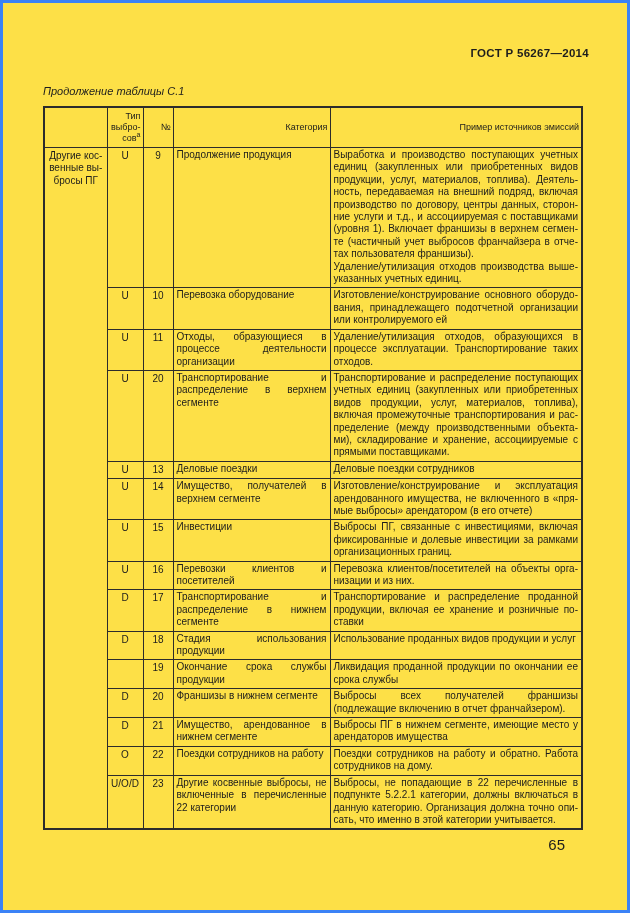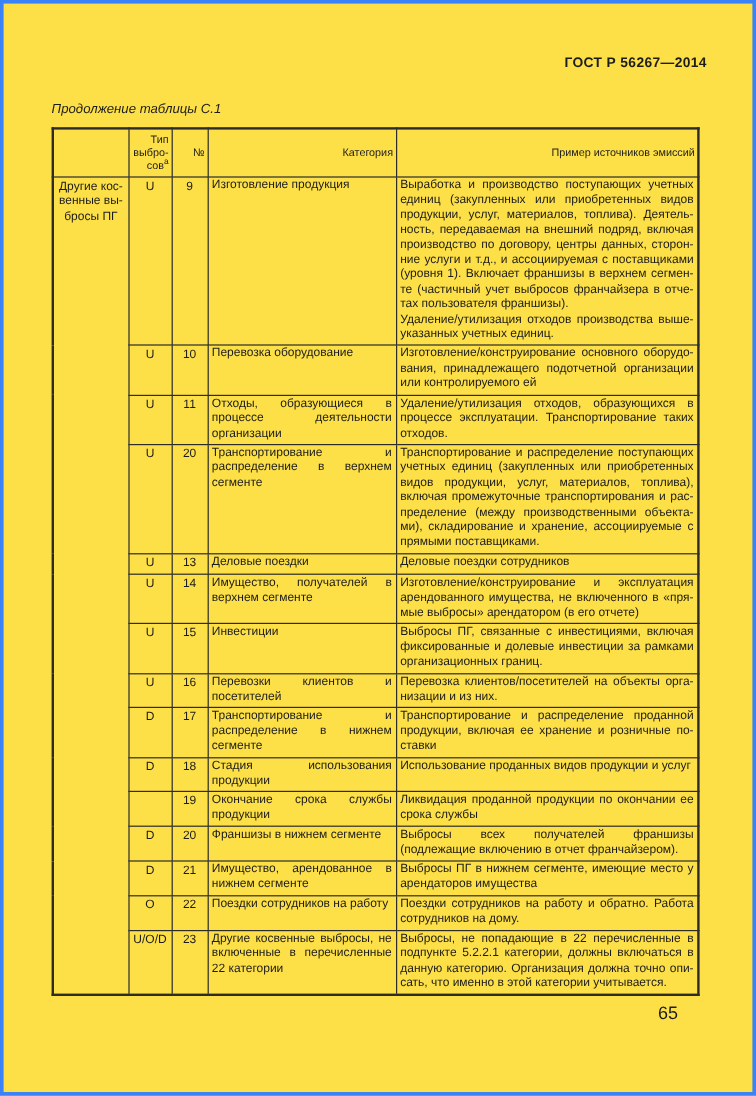--- a/index.html
+++ b/index.html
@@ -85,21 +85,21 @@
           <th>Пример источников эмиссий</th>
         </tr>
       </thead>
       <tbody id="rows">
           <tr>
             <td rowspan="15" class="group-cell">Другие кос-
 венные вы-
 бросы ПГ</td>
             <td class="cell-type">U</td>
             <td class="cell-num">9</td>
-            <td class="cell-category">Изготовление продукция</td>
+            <td class="cell-category">Продолжение продукция</td>
             <td class="cell-example">Выработка и производство поступающих учетных единиц (закупленных или приобретенных видов продукции, услуг, материалов, топлива). Деятель­ность, передаваемая на внешний подряд, включая производство по договору, центры данных, сторон­ние услуги и т.д., и ассоциируемая с поставщиками (уровня 1). Включает франшизы в верхнем сегмен­те (частичный учет выбросов франчайзера в отче­тах пользователя франшизы).
 Удаление/утилизация отходов производства выше­указанных учетных единиц.</td>
           </tr>
           <tr>
             <td class="cell-type">U</td>
             <td class="cell-num">10</td>
             <td class="cell-category">Перевозка оборудование</td>
             <td class="cell-example">Изготовление/конструирование основного оборудо­вания, принадлежащего подотчетной организации или контролируемого ей</td>
           </tr>
           <tr>

